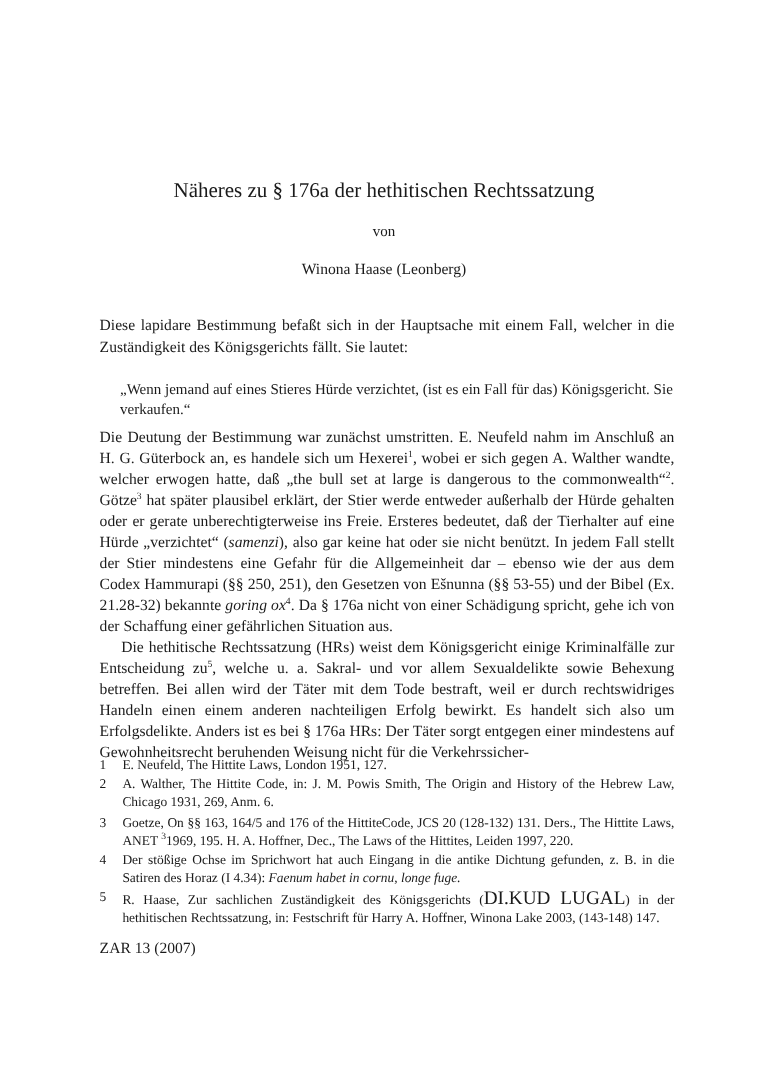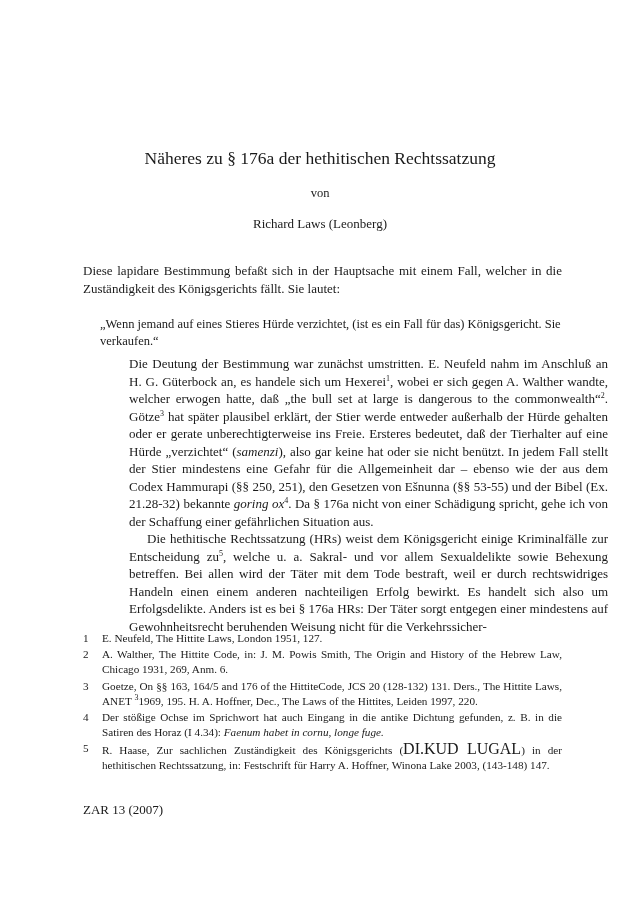--- a/index.html
+++ b/index.html
@@ -4,38 +4,38 @@
   <style>
     html, body { margin: 0; padding: 0; background: #ffffff; }
     body { width: 640px; height: 903px; position: relative; overflow: hidden;
       font-family: "Liberation Serif", "DejaVu Serif", serif; color: #1a1a1a; }
     .title { position: absolute; top: 148px; left: 0; width: 640px; text-align: center; font-size: 17.5px; }
     .von { position: absolute; top: 186px; left: 0; width: 640px; text-align: center; font-size: 12.5px; font-family: Liberation Serif, serif; }
     .author { position: absolute; top: 216px; left: 0; width: 640px; text-align: center; font-size: 13px; }
     .body { position: absolute; left: 83px; width: 479px; font-size: 13px; line-height: 17.5px; text-align: justify; }
     .p1 { top: 262px; }
     .quote { position: absolute; top: 316px; left: 100px; width: 462px; font-size: 12.5px; line-height: 17px; }
-    .p2 { top: 355px; hyphens: manual; margin-left: 46px; }
+    .p2 { top: 355px; hyphens: manual; }
     .p2 p { margin: 0; }
     .indent { text-indent: 18px; }
     sup { font-size: 8px; vertical-align: 5px; line-height: 0; }
     i { font-style: italic; }
     .footnotes { position: absolute; top: 631px; left: 83px; width: 479px; font-size: 11.2px; line-height: 15px; }
     .fn { display: flex; margin-bottom: 1.3px; }
     .fn-num { width: 19px; flex: 0 0 19px; }
     .fn-text { flex: 1; text-align: justify; }
     .sc { font-variant: small-caps; font-size: 16px; }
-    .footer { position: absolute; top: 782px; left: 83px; font-size: 13px; margin-top: 20px; }
+    .footer { position: absolute; top: 782px; left: 83px; font-size: 13px; }
   </style>
 </head>
 <body>
 
 <div class="title">Näheres zu § 176a der hethitischen Rechtssatzung</div>
 <div class="von">von</div>
-<div class="author">Richard Laws (Leonberg)</div>
+<div class="author">Winona Haase (Leonberg)</div>
 
 <div class="body p1">Diese lapidare Bestimmung befaßt sich in der Hauptsache mit einem Fall, welcher in die Zuständigkeit des Königsgerichts fällt. Sie lautet:</div>
 
 <div class="quote">„Wenn jemand auf eines Stieres Hürde verzichtet, (ist es ein Fall für das) Königsgericht. Sie verkaufen.“</div>
 
 <div class="body p2">
   <p><span>Die Deutung der Bestimmung war zunächst umstritten. E. Neufeld nahm im Anschluß an H. G. Güterbock an, es handele sich um Hexerei</span><sup>1</sup><span>, wobei er sich gegen A. Walther wandte, welcher erwogen hatte, daß „the bull set at large is dangerous to the common­wealth“</span><sup>2</sup><span>. Götze</span><sup>3</sup><span> hat später plausibel erklärt, der Stier werde entweder außerhalb der Hürde gehalten oder er gerate unberechtigterweise ins Freie. Ersteres bedeutet, daß der Tierhalter auf eine Hürde „verzichtet“ (</span><i>samenzi</i><span>), also gar keine hat oder sie nicht be­nützt. In jedem Fall stellt der Stier mindestens eine Gefahr für die Allgemeinheit dar – ebenso wie der aus dem Codex Hammurapi (§§ 250, 251), den Gesetzen von Ešnunna (§§ 53-55) und der Bibel (Ex. 21.28-32) bekannte </span><i>goring ox</i><sup>4</sup><span>. Da § 176a nicht von einer Schädigung spricht, gehe ich von der Schaffung einer gefährlichen Situation aus.</span></p>
   <p class="indent"><span>Die hethitische Rechtssatzung (HRs) weist dem Königsgericht einige Kriminalfälle zur Entscheidung zu</span><sup>5</sup><span>, welche u. a. Sakral- und vor allem Sexualdelikte sowie Behe­xung betreffen. Bei allen wird der Täter mit dem Tode bestraft, weil er durch rechts­widriges Handeln einen einem anderen nachteiligen Erfolg bewirkt. Es handelt sich also um Erfolgsdelikte. Anders ist es bei § 176a HRs: Der Täter sorgt entgegen einer mindestens auf Gewohnheitsrecht beruhenden Weisung nicht für die Verkehrssicher-</span></p>
 </div>
 

